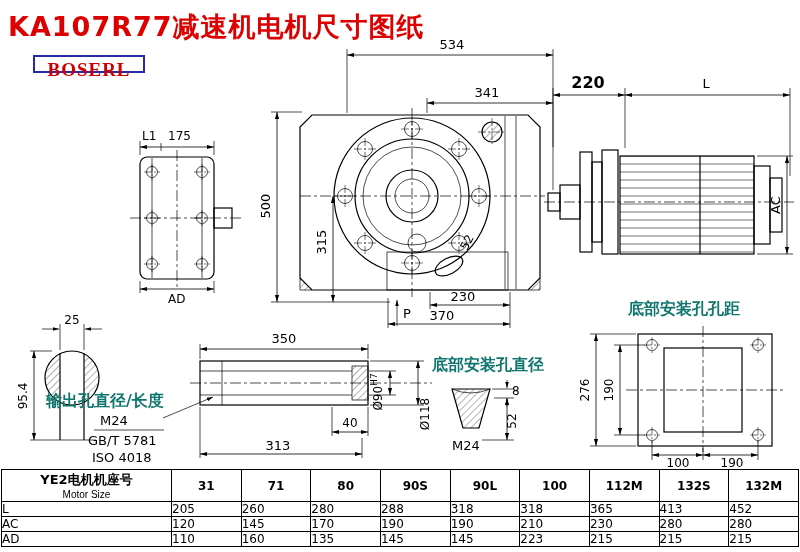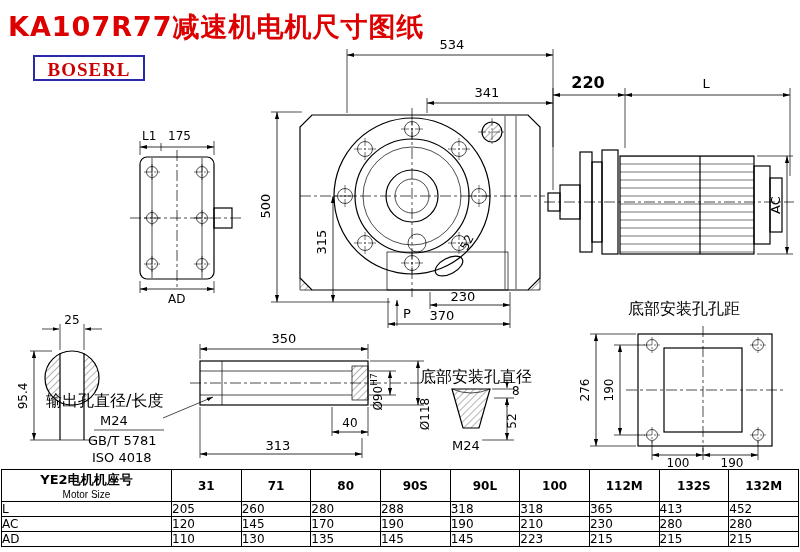--- a/index.html
+++ b/index.html
@@ -1,25 +1,25 @@
 <!DOCTYPE html>
 <html><head>
 <meta charset="utf-8">
 <style>
   * { margin:0; padding:0; box-sizing:border-box; }
   html,body { width:800px; height:552px; background:#fff; overflow:hidden;
               font-family:"DejaVu Sans", sans-serif; position:relative; }
   .abs { position:absolute; }
   #title { left:8px; top:9px; font-size:27px; font-weight:bold; color:#dd0000; letter-spacing:1px; white-space:nowrap; }
-  #logo { left:33px; top:55px; width:112px; height:26px; border:2px solid #2a2aa8;
+  #logo { left:33px; top:55px; width:112px; height:18px; border:2px solid #2a2aa8;
           color:#cc0000; font-family:"Liberation Serif", serif; font-weight:bold; font-size:19px;
           text-align:center; line-height:25px; letter-spacing:1px; background:#fff; }
-  .red-note { color:#000000; font-weight:normal; font-size:16px; white-space:nowrap; }
+  .red-note { color:#0f766e; font-weight:bold; font-size:16px; white-space:nowrap; }
   #note-output  { left:46px;  top:391px; }
-  #note-holedia { left:420px; top:355px;margin-top:12px; }
+  #note-holedia { left:432px; top:355px; }
   #note-pitch   { left:628px; top:299px; }
   svg { position:absolute; left:0; top:0; }
   svg .o  { stroke:#000; stroke-width:1.2; fill:none; }
   svg .t  { stroke:#000; stroke-width:0.7; fill:none; }
   svg .d  { stroke:#000; stroke-width:0.8; fill:none; }
   svg .e  { stroke:#000; stroke-width:0.7; fill:none; }
   svg .c  { stroke:#000; stroke-width:0.7; fill:none; stroke-dasharray:11 3 3 3; }
   svg .c2 { stroke:#000; stroke-width:0.55; fill:none; stroke-dasharray:8 2 2 2; }
   svg text { font-family:"DejaVu Sans", sans-serif; font-size:13px; fill:#000; }
   svg text.sm  { font-size:12px; }
@@ -305,21 +305,21 @@
         <td>190</td>
         <td>190</td>
         <td>210</td>
         <td>230</td>
         <td>280</td>
         <td>280</td>
       </tr>
       <tr>
         <td>AD</td>
         <td>110</td>
-        <td>130</td>
+        <td>160</td>
         <td>135</td>
         <td>145</td>
         <td>145</td>
         <td>223</td>
         <td>215</td>
         <td>215</td>
         <td>215</td>
       </tr>
     </tbody>
 </table>

